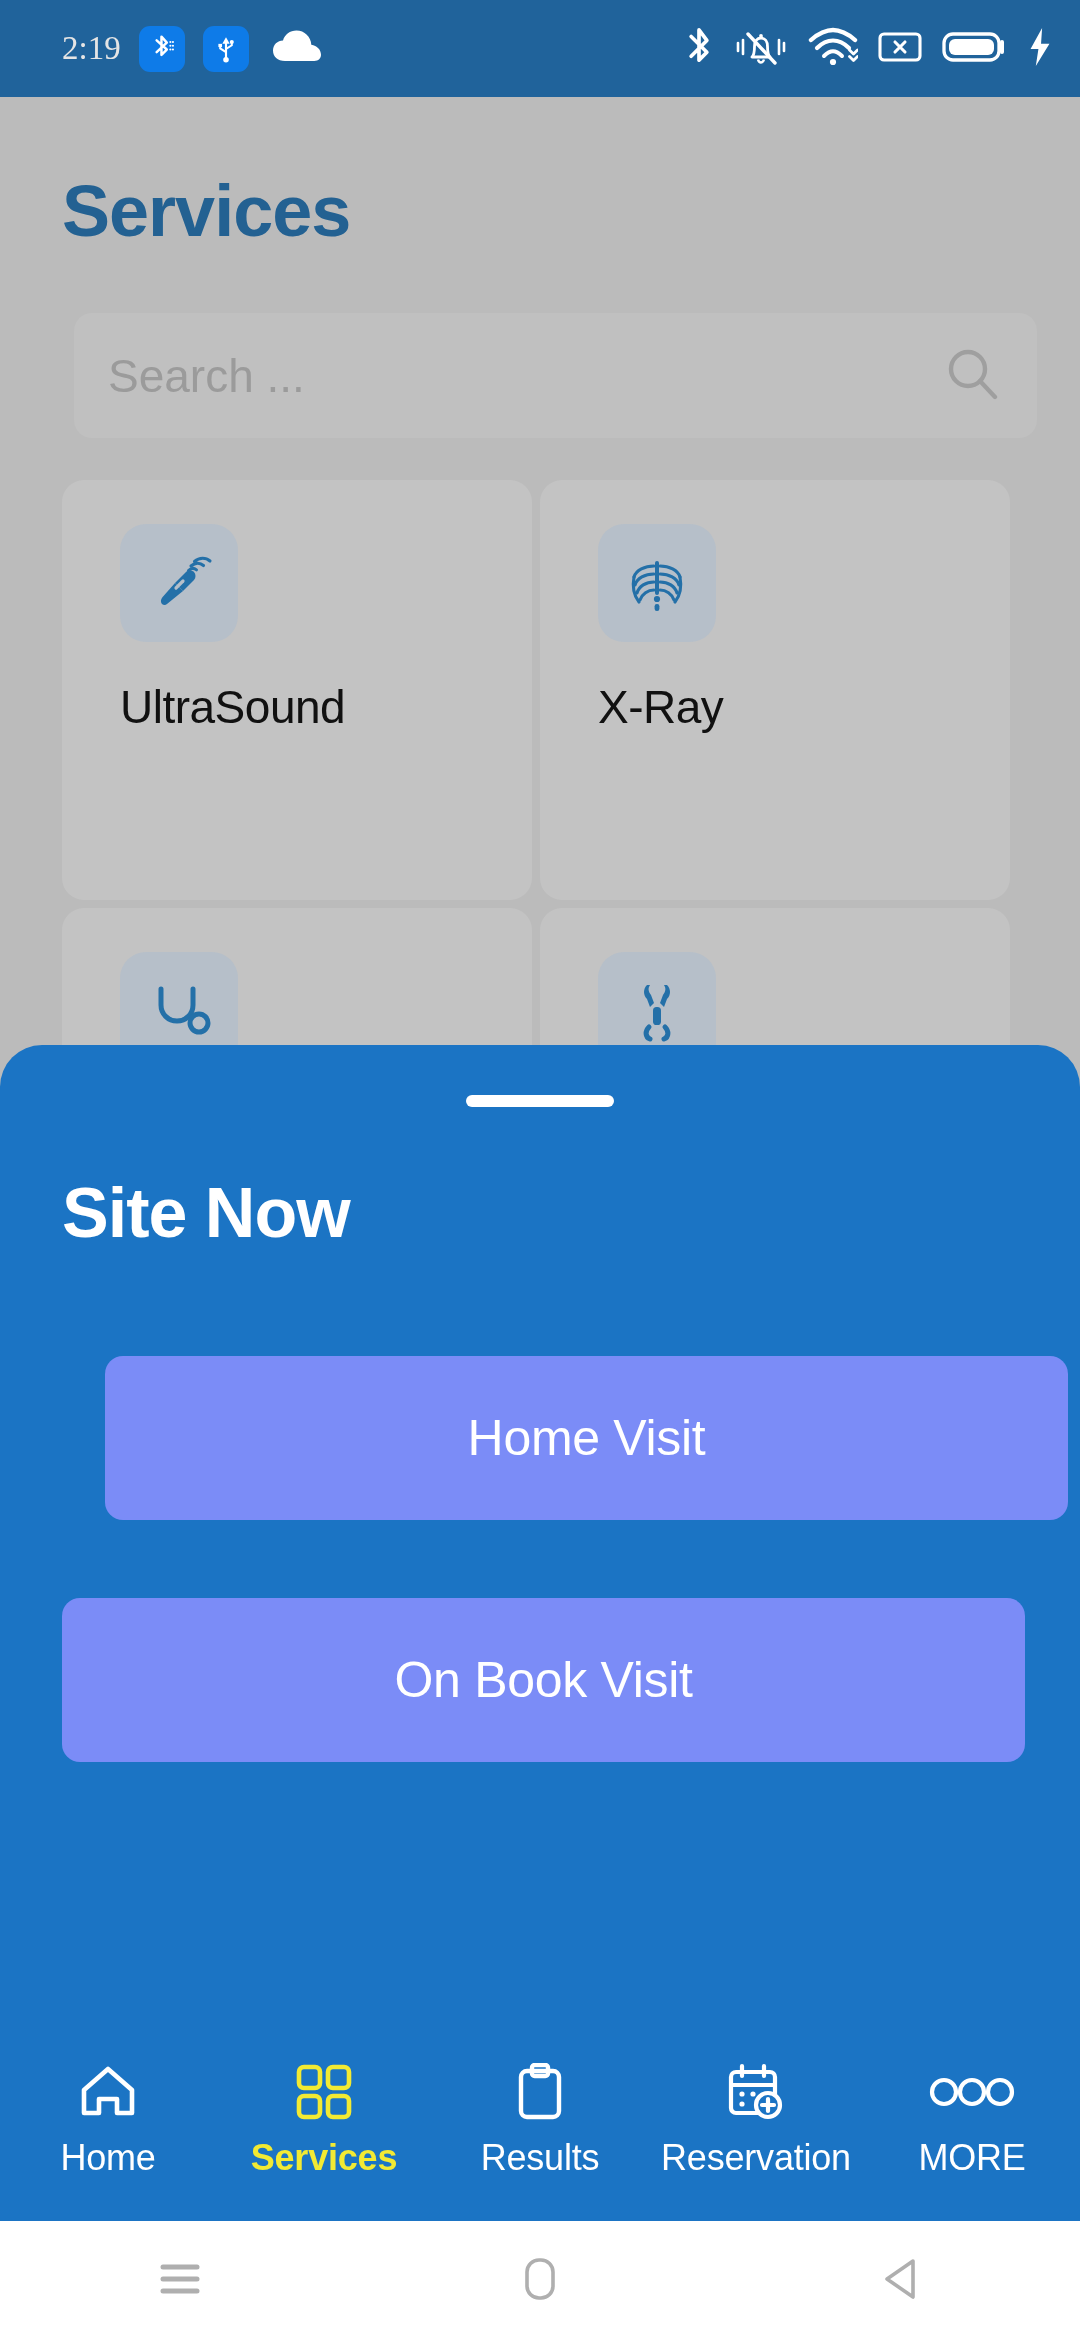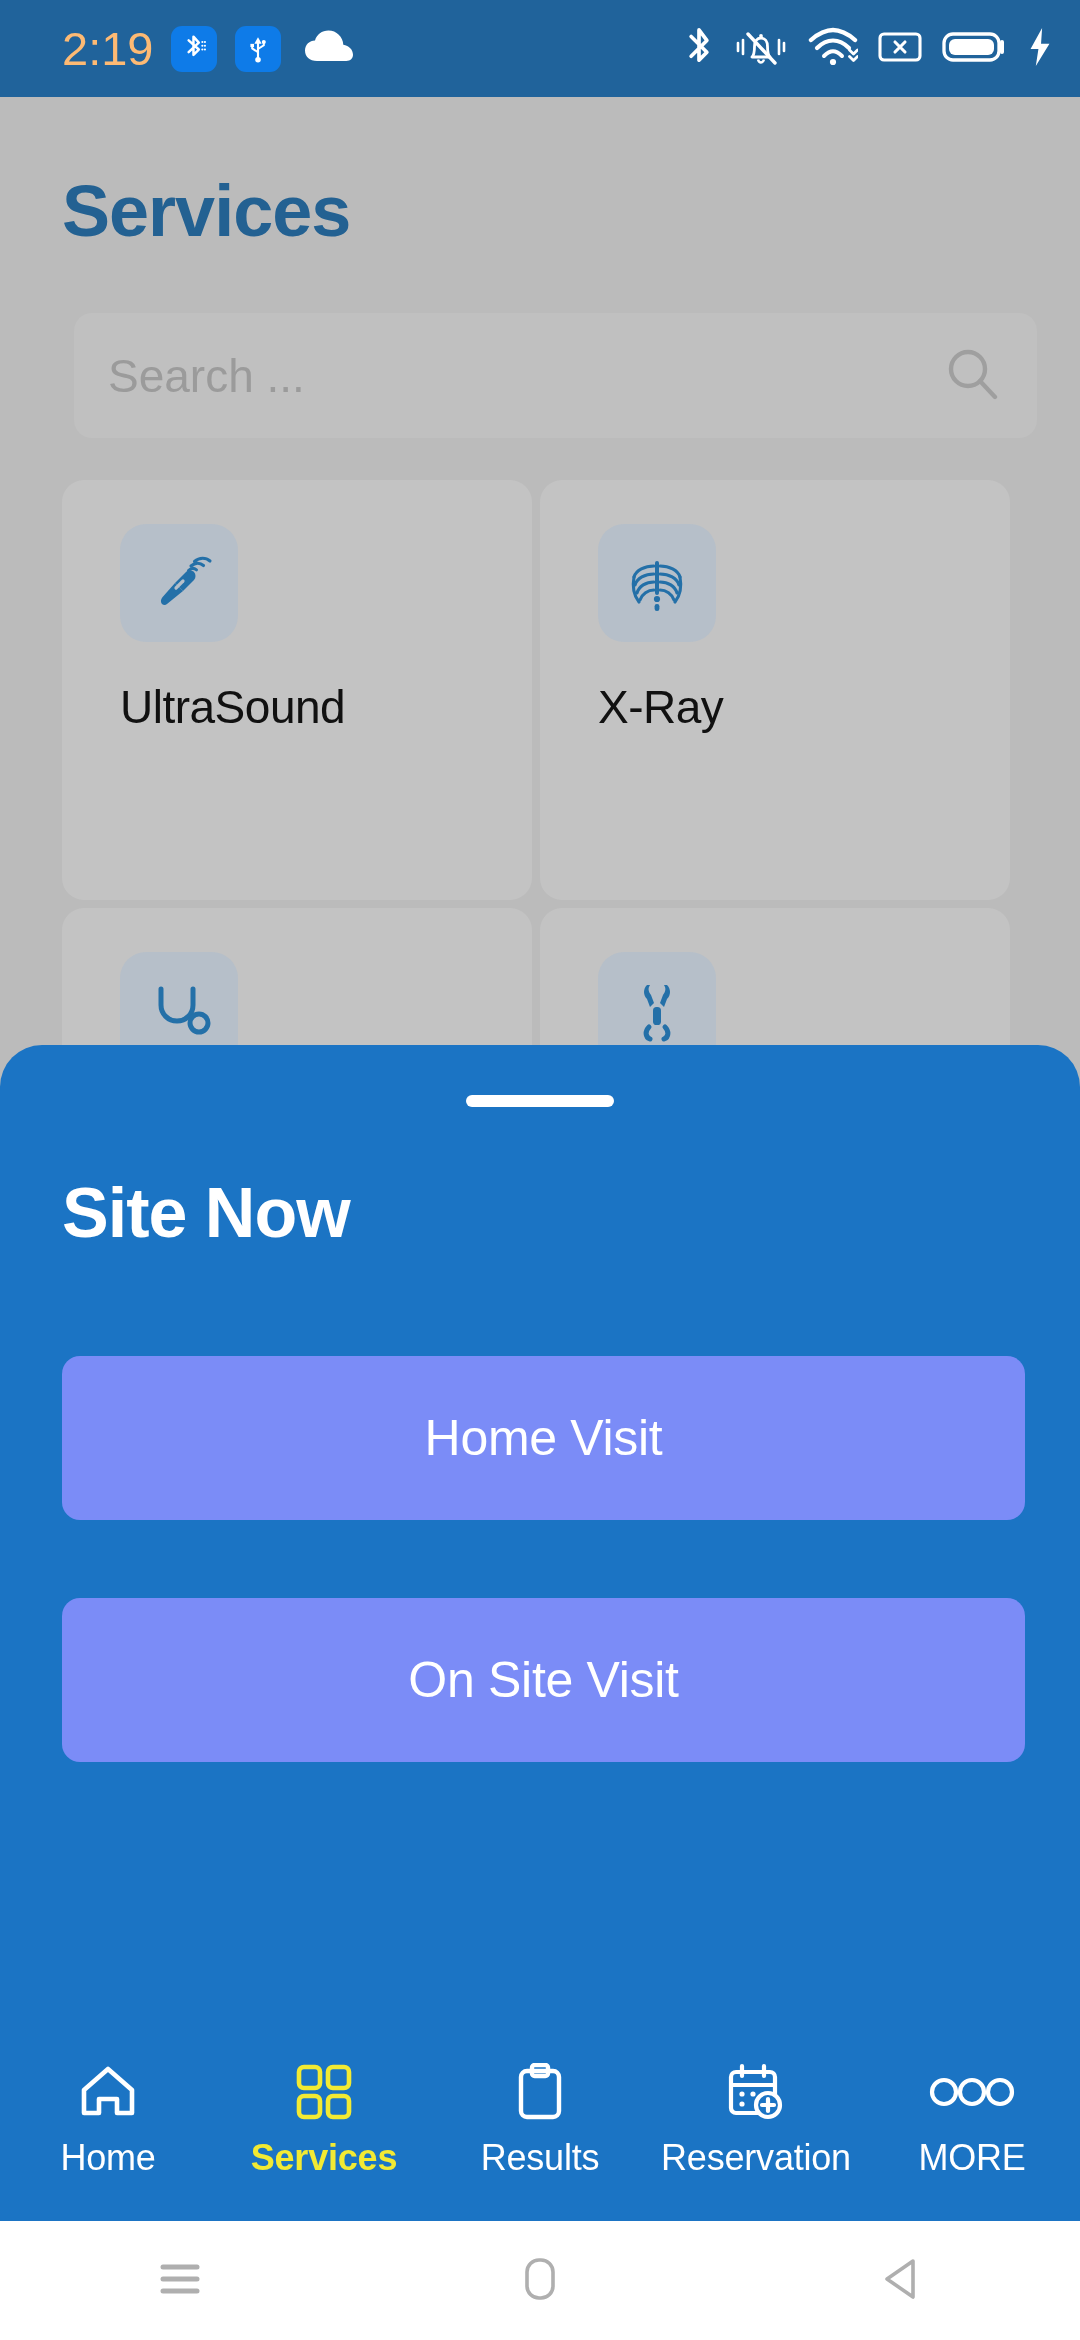--- a/index.html
+++ b/index.html
@@ -20,22 +20,22 @@
   #status-bar {
     position:absolute; left:0; top:0;
     width:1080px; height:97px;
     background:#20639B;
     display:flex; align-items:center;
     padding:0 26px 0 62px;
     z-index:40;
   }
   #status-left { display:flex; align-items:center; gap:18px; }
   .clock {
-    color:#fdba74; font-size:47px; font-weight:400;
-    letter-spacing:0px; line-height:1;
+    color:#e5e5e5; font-size:33px; font-weight:400;
+    letter-spacing:0px; line-height:1;font-family:Liberation Serif, serif;
   }
   .sq-badge {
     width:46px; height:46px; border-radius:11px;
     background:#0E7BE8; display:flex;
     align-items:center; justify-content:center;
   }
   .cloud-ic { margin-left:4px; }
   #status-right {
     margin-left:auto; display:flex; align-items:center; gap:20px;
   }
@@ -107,21 +107,21 @@
     font-size:70px; font-weight:700; color:#ffffff;
     letter-spacing:-1px; z-index:21;
   }
   .sheet-btn {
     position:absolute; left:62px;
     width:963px; height:164px;
     background:#7B8CF7; border-radius:18px;
     display:flex; align-items:center; justify-content:center;
     z-index:21; border:none; cursor:pointer;
   }
-  #btn-home-visit { top:1356px; }
+  #btn-home-visit { top:1356px;margin-left:43px; }
   #btn-onsite-visit { top:1598px; }
   .sheet-btn span {
     font-size:50px; color:#ffffff; font-weight:400;
     letter-spacing:-.3px;
   }
 
   
   #bottom-nav {
     position:absolute; left:0; top:2027px;
     width:1080px; height:194px;
@@ -332,21 +332,21 @@
     <div id="sheet-handle"></div>
   </div>
 
   <div id="sheet-title">Site Now</div>
 
   <div class="sheet-btn" id="btn-home-visit">
     <span>Home Visit</span>
   </div>
 
   <div class="sheet-btn" id="btn-onsite-visit">
-    <span>On Site Visit</span>
+    <span>On Book Visit</span>
   </div>
 
   <div id="bottom-nav">
 
     <div class="nav-item">
       <div class="nav-ic">
         <svg width="62" height="58" viewBox="0 0 62 58">
           <path d="M7 27 L31 6 L55 27 L55 50 L40 50 L40 36 L22 36 L22 50 L7 50 Z" fill="none" stroke="#fff" stroke-width="4.6" stroke-linejoin="round" stroke-linecap="round"></path>
         </svg>
       </div>

